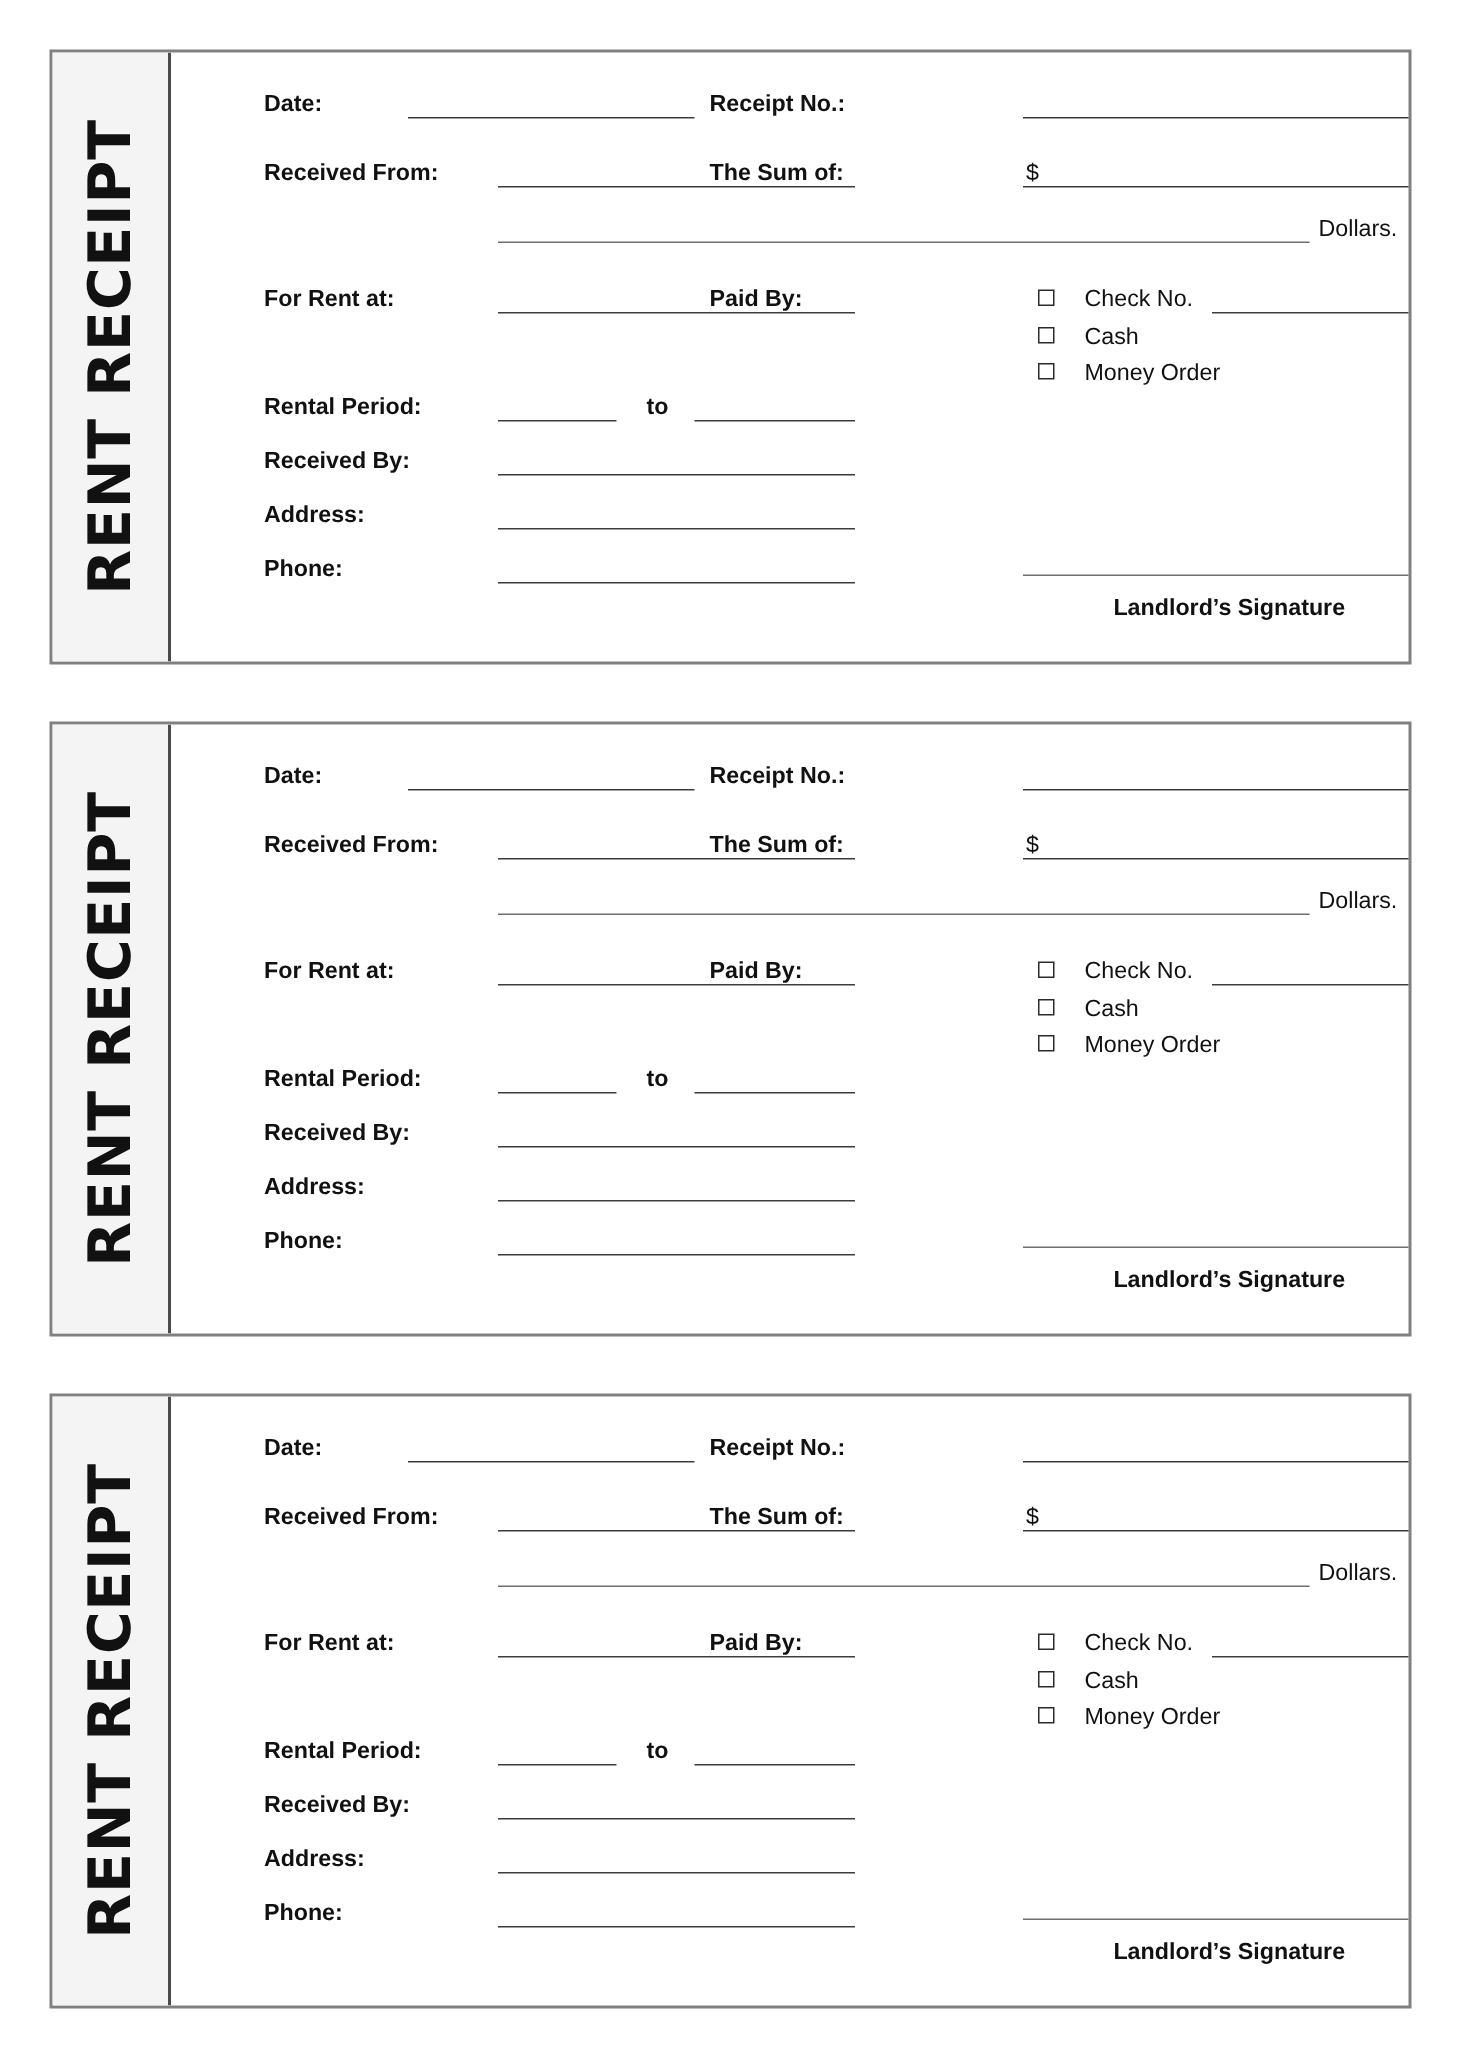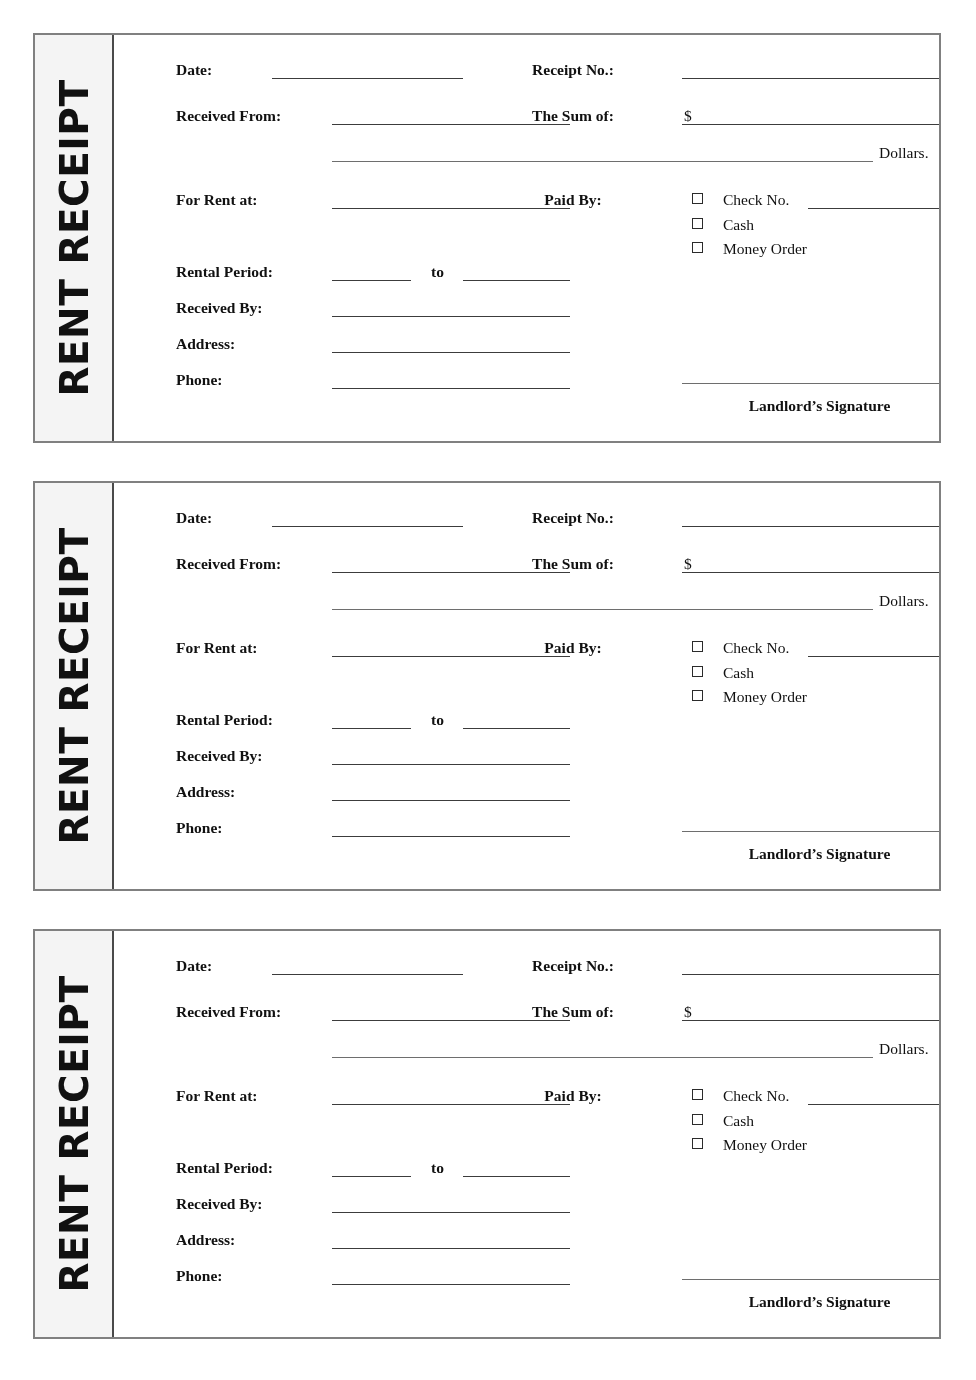--- a/index.html
+++ b/index.html
@@ -62,39 +62,38 @@
     line-height: 1;
   }
 
   
   .content {
     position: absolute;
     left: 79px;
     top: 0;
     right: 0;
     bottom: 0;
-    font-family: Liberation Serif, serif;
   }
 
   .lbl {
     position: absolute;
     font-weight: 700;
     font-size: 15.5px;
     color: #111111;
     white-space: nowrap;
     line-height: 1;
   }
   .lbl-r {
     position: absolute;
     font-weight: 700;
     font-size: 15.5px;
     color: #111111;
     white-space: nowrap;
     line-height: 1;
-    text-align: center;
+    text-align: left;
   }
   .plain {
     position: absolute;
     font-weight: 400;
     font-size: 15.5px;
     color: #111111;
     white-space: nowrap;
     line-height: 1;
   }
   .rule {

